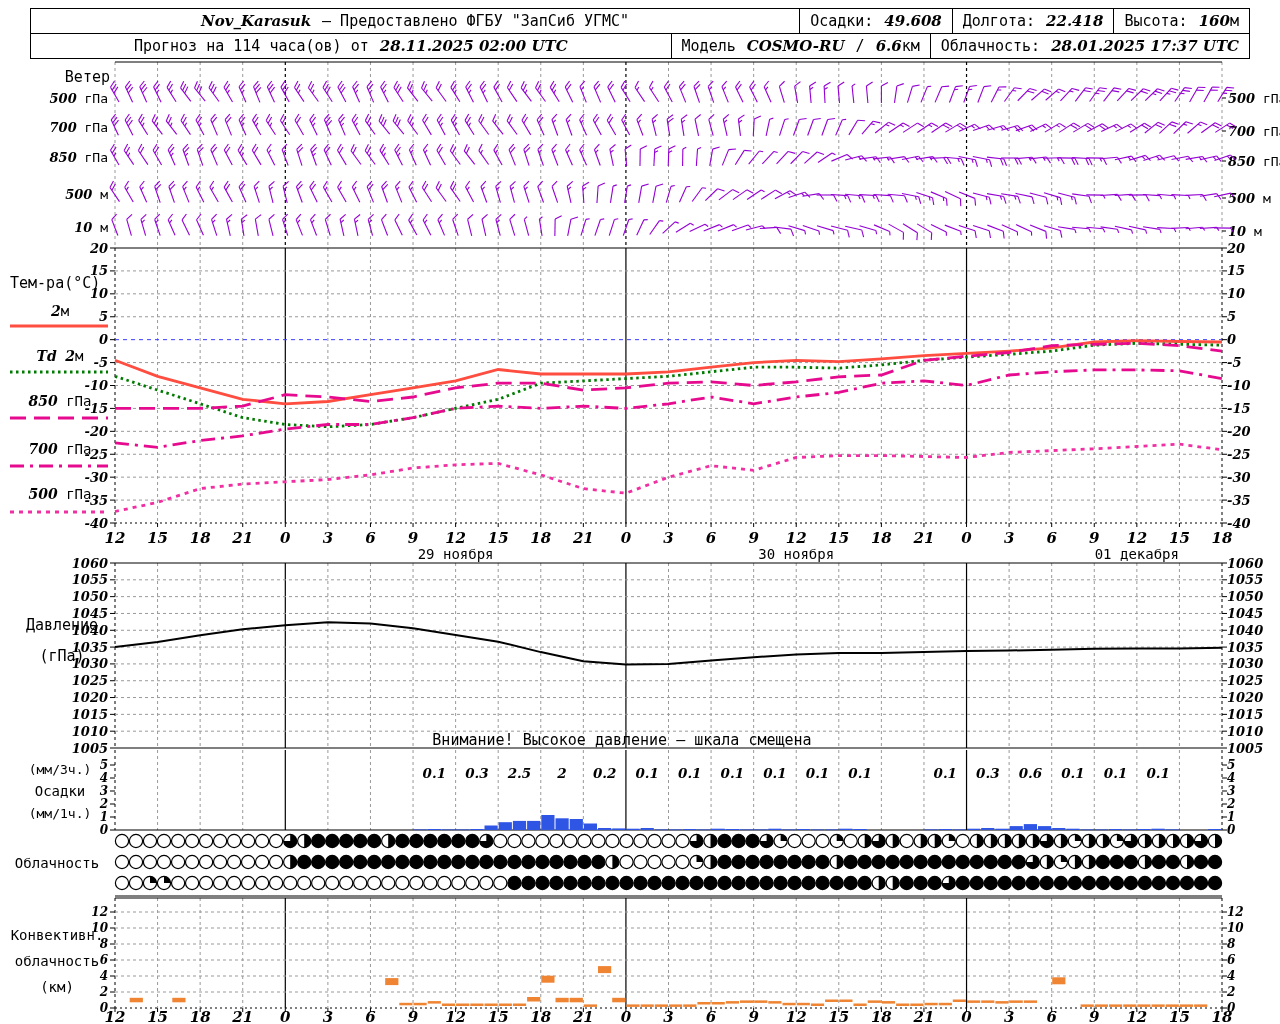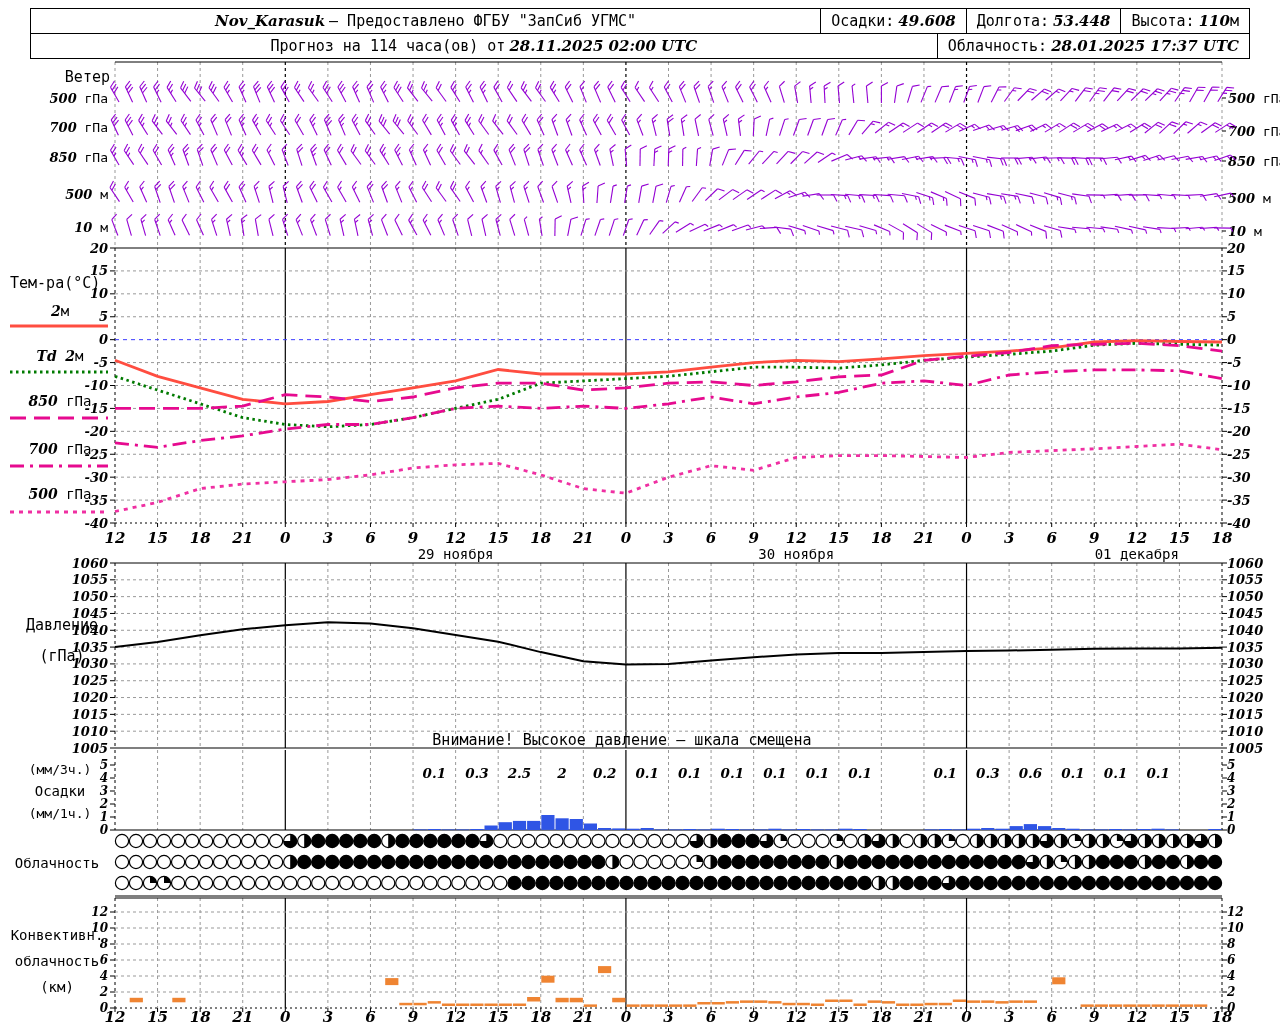--- a/index.html
+++ b/index.html
@@ -3,21 +3,21 @@
 <meta charset="utf-8">
 <style>
   html,body{margin:0;padding:0;background:#fff;}
   #page{position:relative;width:1280px;height:1024px;background:#fff;overflow:hidden;
         font-family:"DejaVu Sans Mono","Liberation Mono",monospace;}
   
   #hdr{position:absolute;left:30px;top:8px;width:1218px;border:1px solid #000;
        font-size:15px;color:#000;background:#fff;}
   .hrow{display:flex;align-items:stretch;}
   .hrow + .hrow{border-top:1px solid #000;}
-  .hcell{padding:3px 10px;white-space:nowrap;display:flex;align-items:center;justify-content:center;gap:4px;}
+  .hcell{padding:3px 10px;white-space:nowrap;display:flex;align-items:center;justify-content:center;gap:11px;}
   .hcell + .hcell{border-left:1px solid #000;}
   .grow{flex:1;}
   .it{font-family:"DejaVu Serif","Liberation Serif",serif;font-style:italic;font-weight:bold;}
   svg text{fill:#000;}
   .t-mono{font-family:"DejaVu Sans Mono","Liberation Mono",monospace;}
   .t-it{font-family:"DejaVu Serif","Liberation Serif",serif;font-style:italic;font-weight:bold;}
 </style>
 </head>
 <body>
 
@@ -28,34 +28,43 @@
       <div class="hcell grow">
         <span class="it">Nov_Karasuk</span>
         <span>— Предоставлено ФГБУ "ЗапСиб УГМС"</span>
       </div>
       <div class="hcell">
         <span>Осадки:</span>
         <span class="it">49.608</span>
       </div>
       <div class="hcell">
         <span>Долгота:</span>
-        <span class="it">53.448</span>
+        <span class="it">22.418</span>
       </div>
       <div class="hcell">
         <span>Высота:</span>
         <span style="display:inline-flex">
-            <span class="it">110</span>
+            <span class="it">160</span>
             <span>м</span>
           </span>
       </div>
     </div>
     <div class="hrow">
       <div class="hcell grow">
         <span>Прогноз на 114 часа(ов) от</span>
         <span class="it">28.11.2025 02:00 UTC</span>
+      </div>
+      <div class="hcell">
+        <span>Модель</span>
+        <span class="it">COSMO-RU</span>
+        <span>/</span>
+        <span style="display:inline-flex">
+            <span class="it">6.6</span>
+            <span>км</span>
+          </span>
       </div>
       <div class="hcell">
         <span>Облачность:</span>
         <span class="it">28.01.2025 17:37 UTC</span>
       </div>
     </div>
   </div>
 
   <svg id="chart" width="1280" height="1024" viewBox="0 0 1280 1024" style="position:absolute;left:0;top:0;">
       <g>

